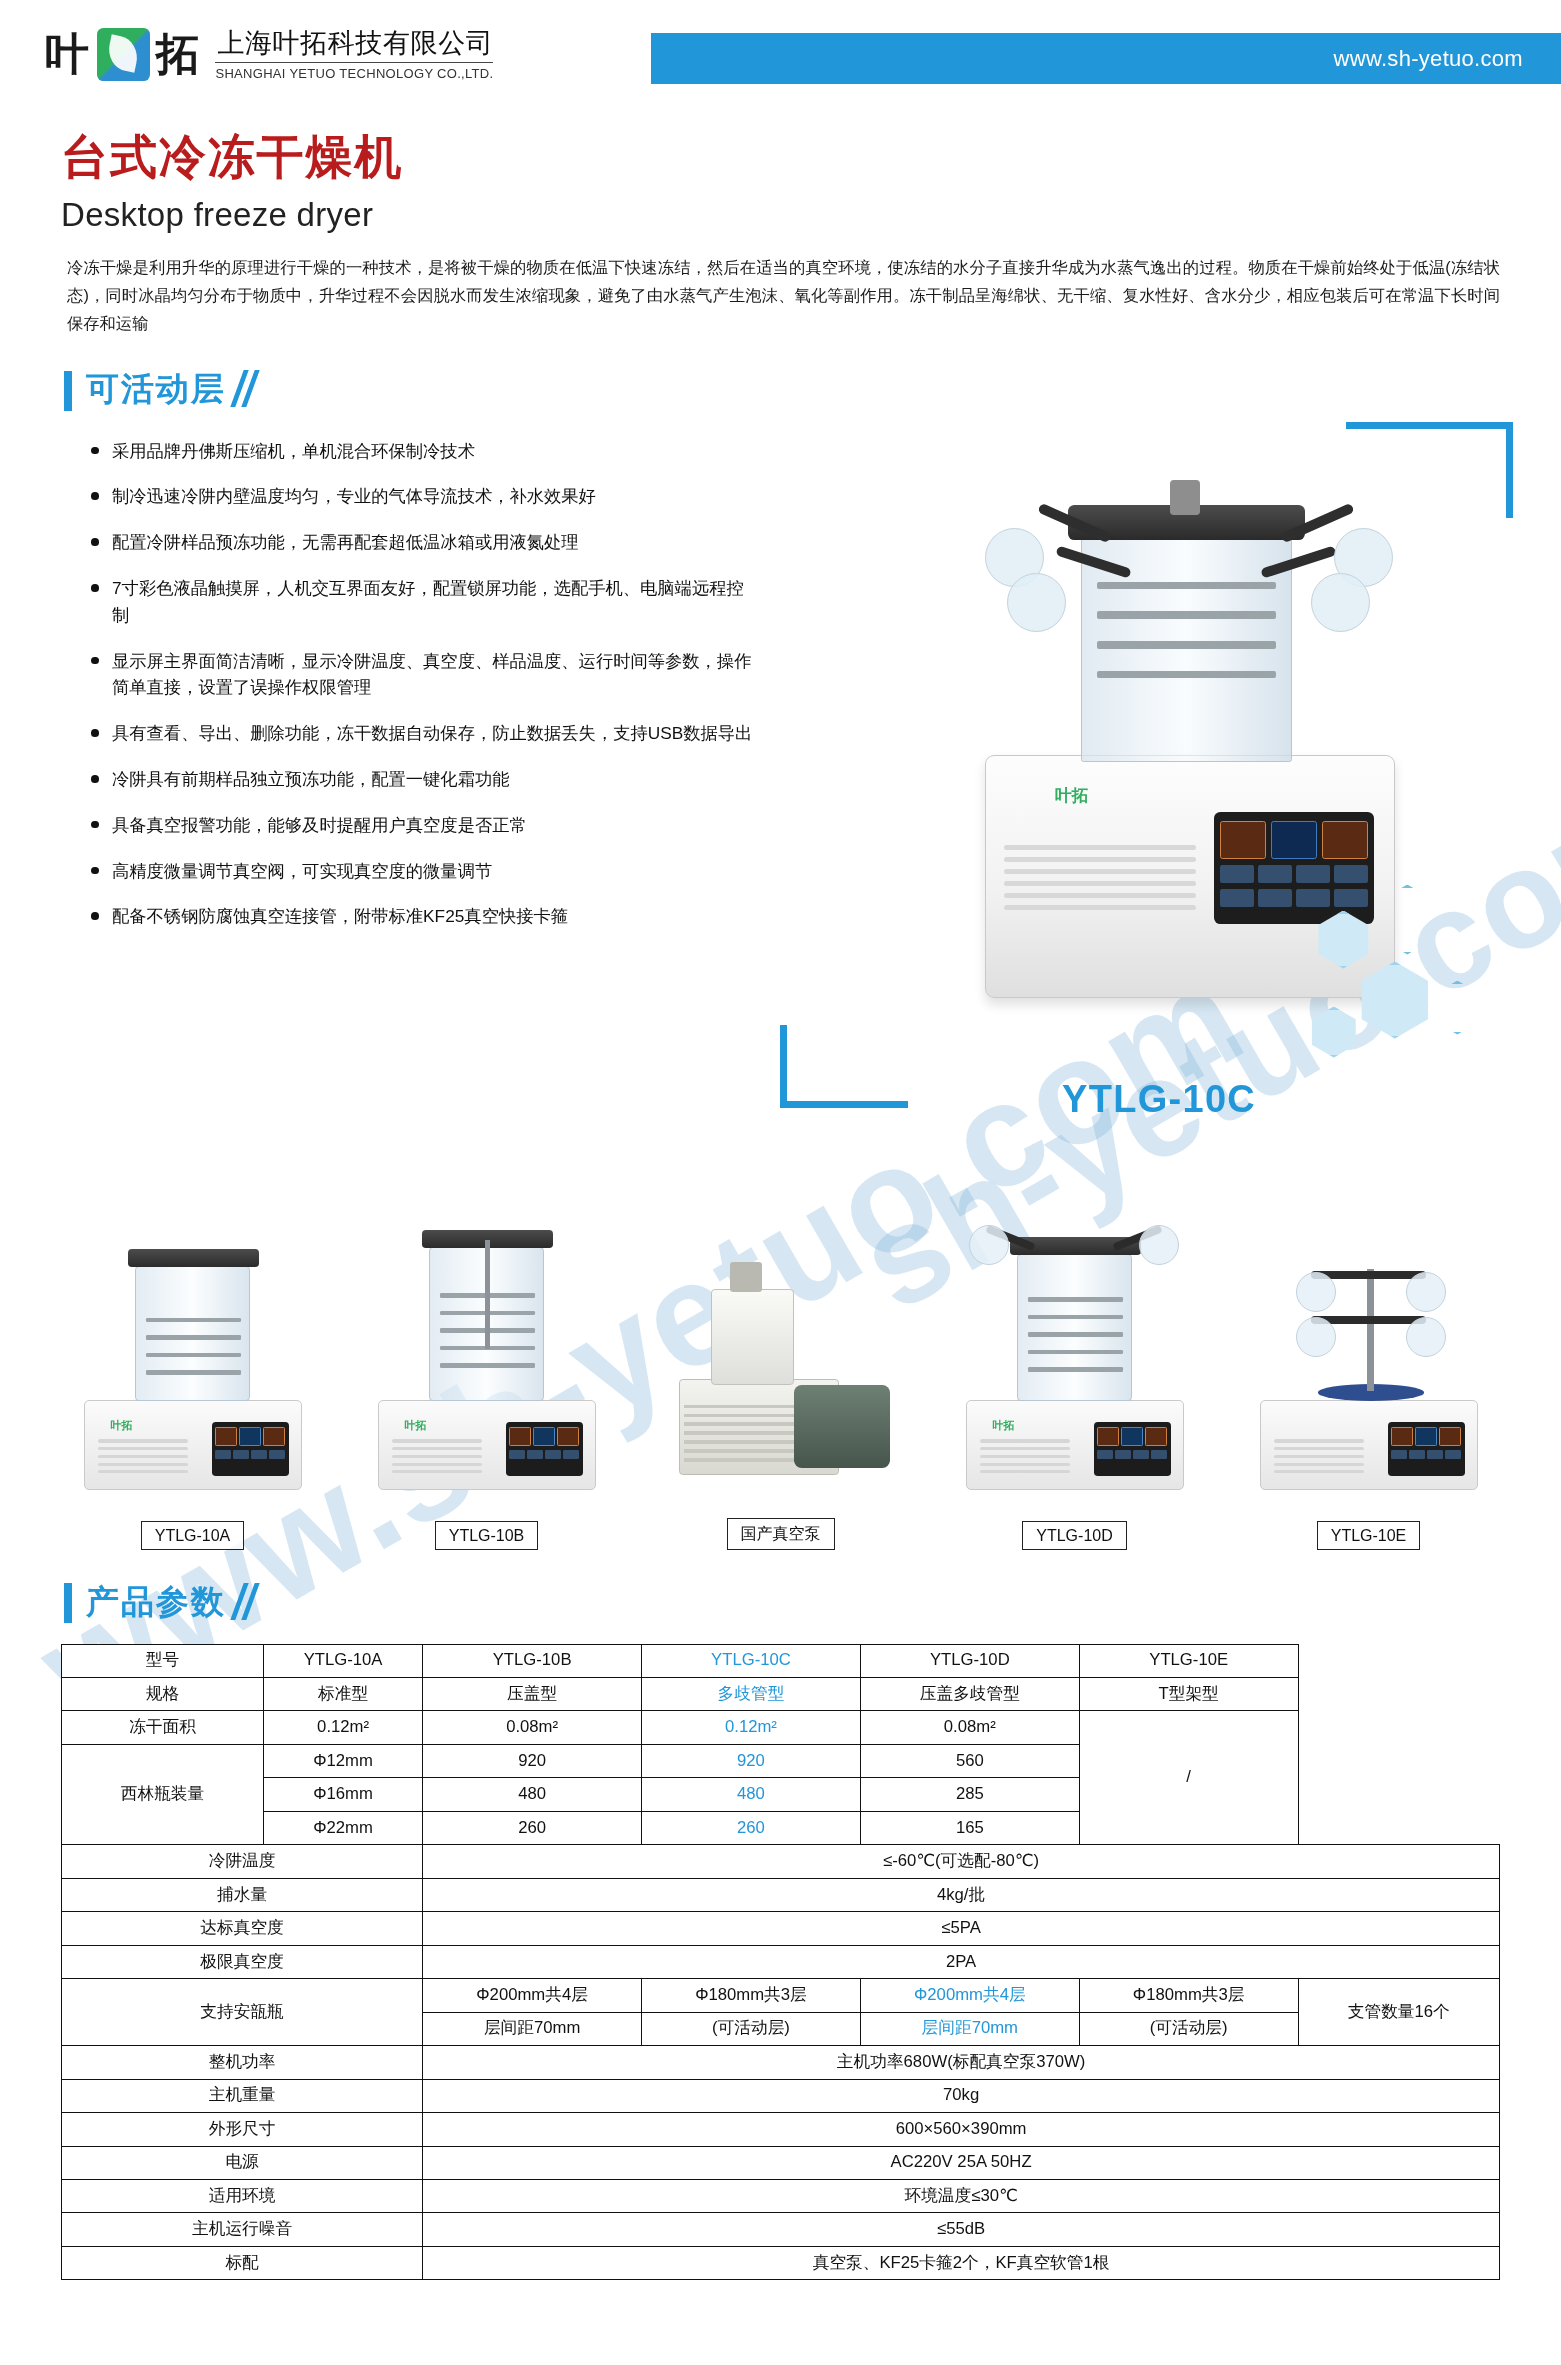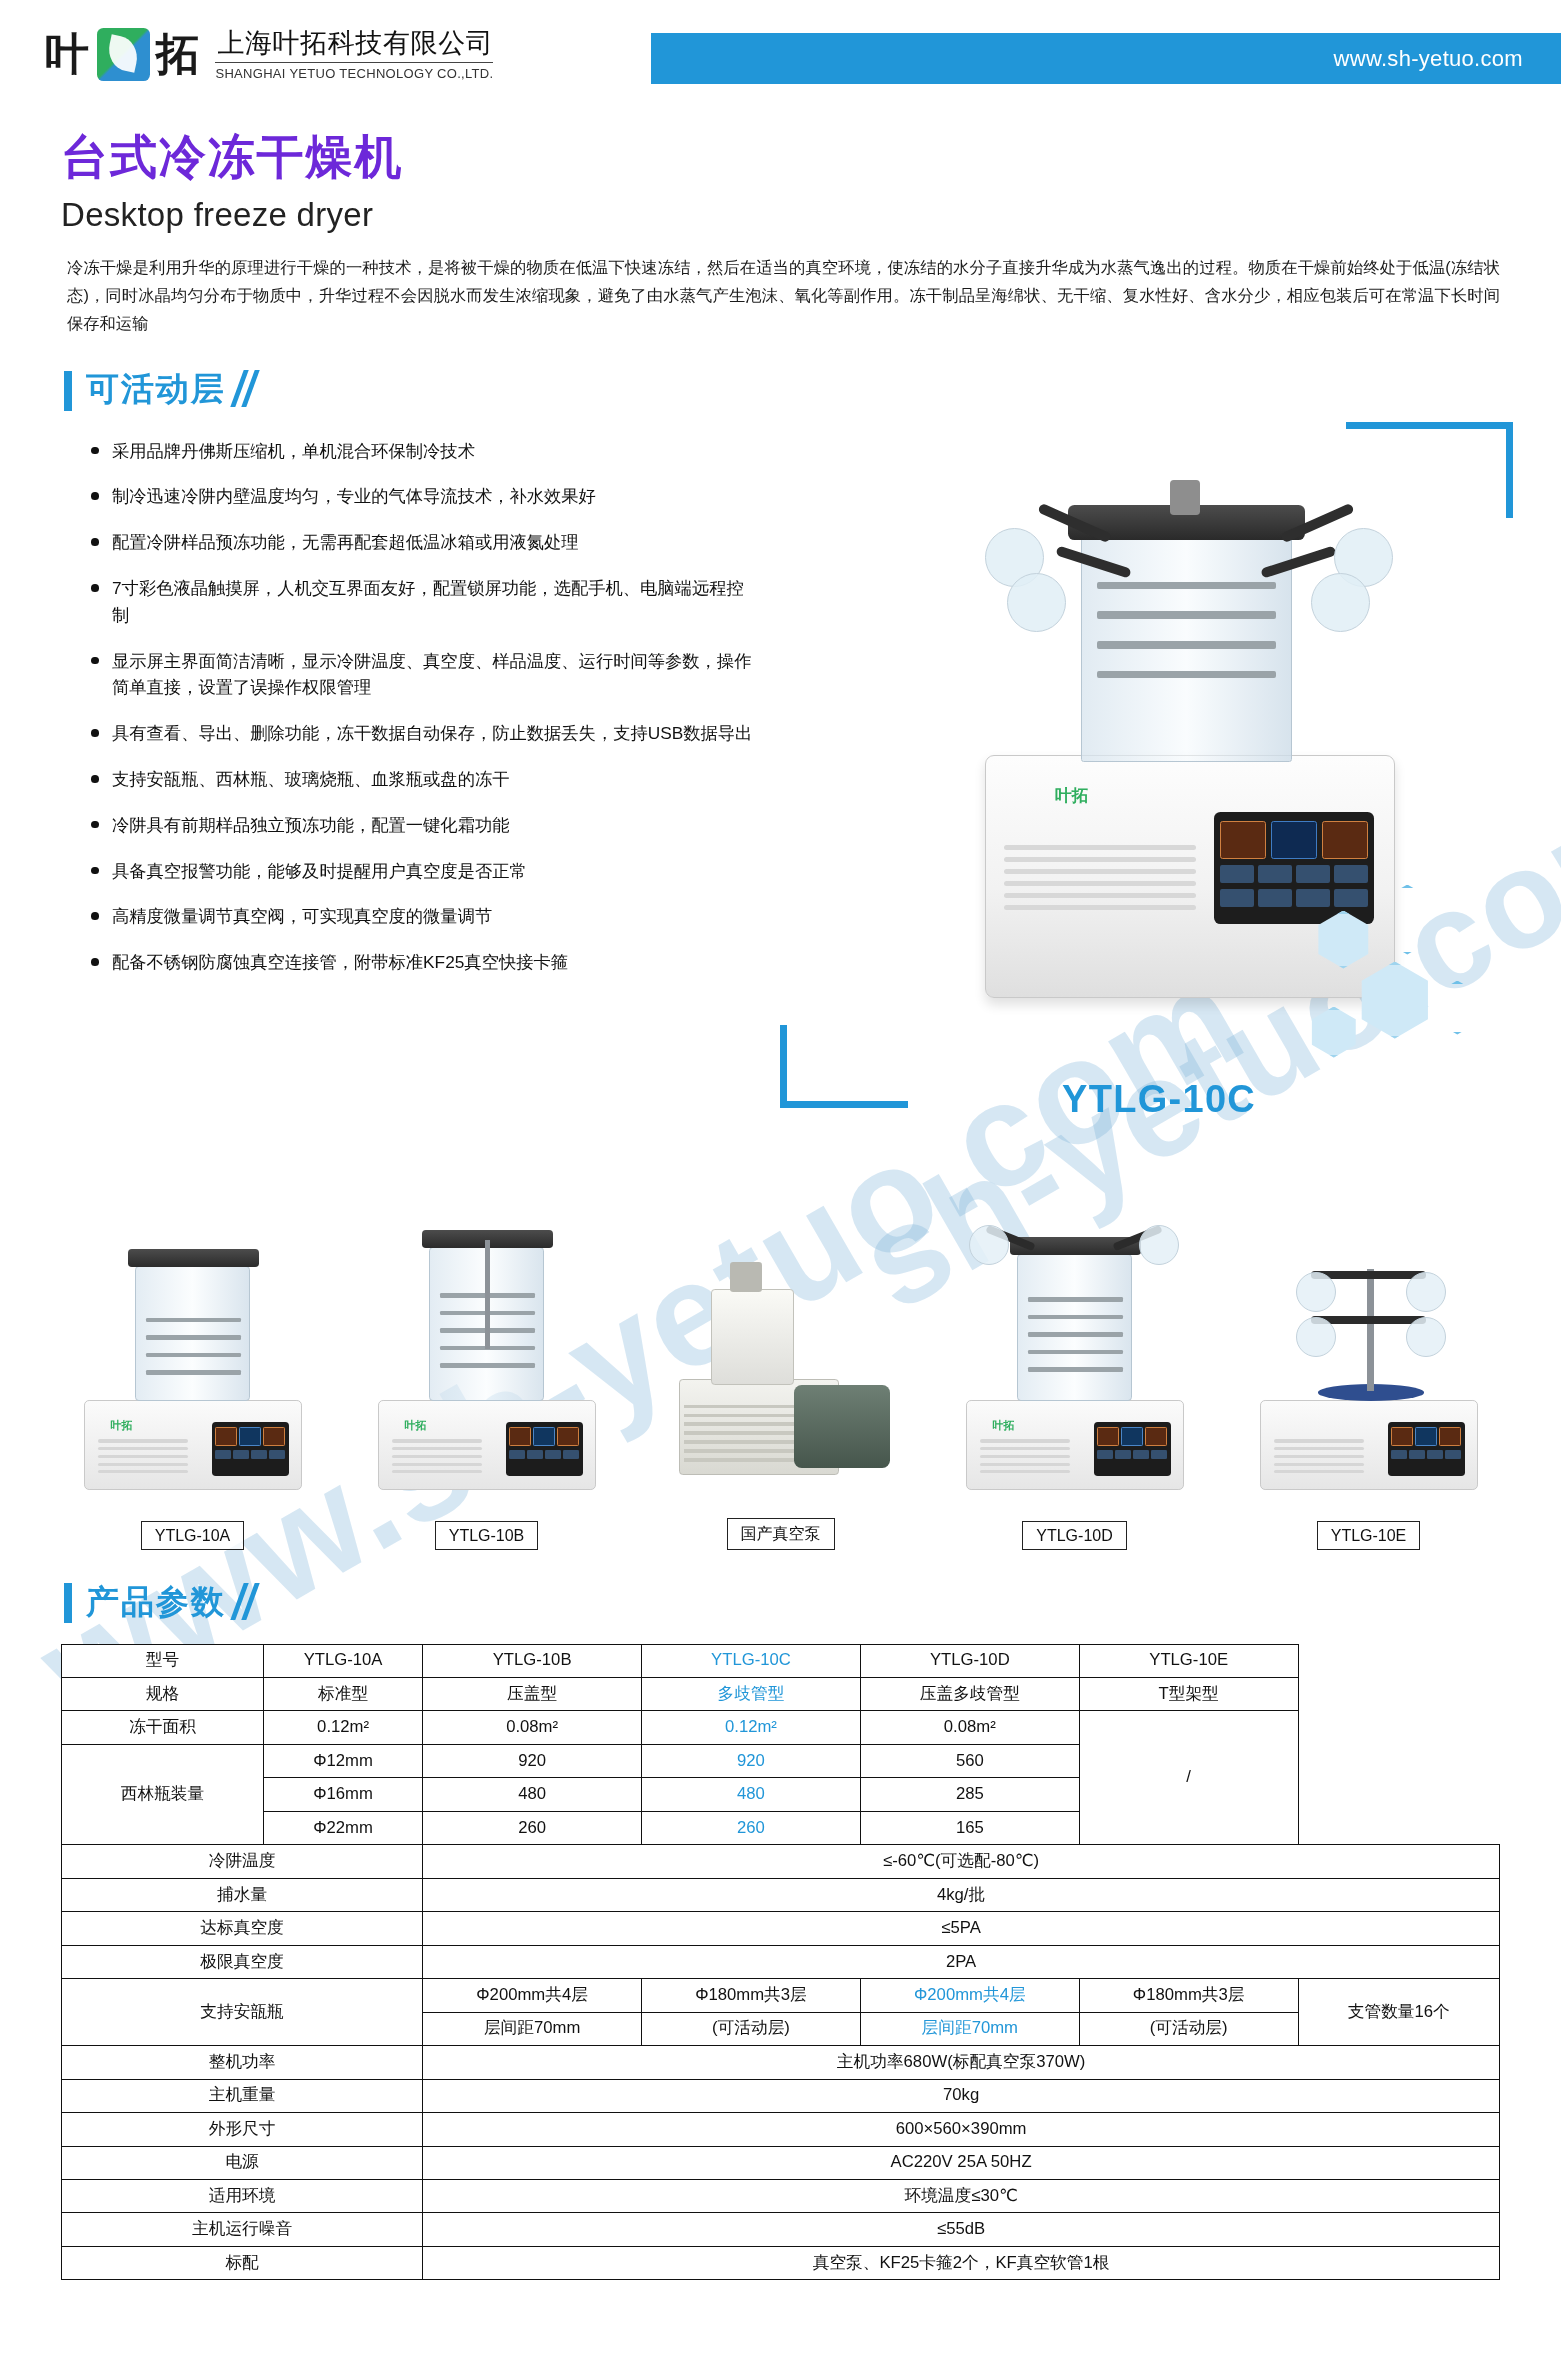--- a/index.html
+++ b/index.html
@@ -110,21 +110,21 @@
     color: #fff;
     font-size: 22px;
     letter-spacing: 0.3px;
   }
 
   
   .title-area { padding: 16.7px 0 0 61px; position: relative; z-index: 10; }
   .main-title-cn {
     font-size: 47px;
     font-weight: bold;
-    color: #6d28d9;
+    color: #b91c1c;
     letter-spacing: 1.9px;
   }
   .main-title-en {
     font-size: 33px;
     color: #222;
     margin-top: 7.7px;
     letter-spacing: 0.3px;
     font-weight: normal;
   }
 
@@ -477,21 +477,20 @@
 </div>
 
 <div class="features-wrap">
   <div class="feature-list">
     <div class="feature-item">采用品牌丹佛斯压缩机，单机混合环保制冷技术</div>
     <div class="feature-item">制冷迅速冷阱内壁温度均匀，专业的气体导流技术，补水效果好</div>
     <div class="feature-item">配置冷阱样品预冻功能，无需再配套超低温冰箱或用液氮处理</div>
     <div class="feature-item">7寸彩色液晶触摸屏，人机交互界面友好，配置锁屏功能，选配手机、电脑端远程控制</div>
     <div class="feature-item">显示屏主界面简洁清晰，显示冷阱温度、真空度、样品温度、运行时间等参数，操作简单直接，设置了误操作权限管理</div>
     <div class="feature-item">具有查看、导出、删除功能，冻干数据自动保存，防止数据丢失，支持USB数据导出</div>
-    <div class="feature-item">支持安瓿瓶、西林瓶、玻璃烧瓶、血浆瓶或盘的冻干</div>
     <div class="feature-item">冷阱具有前期样品独立预冻功能，配置一键化霜功能</div>
     <div class="feature-item">具备真空报警功能，能够及时提醒用户真空度是否正常</div>
     <div class="feature-item">高精度微量调节真空阀，可实现真空度的微量调节</div>
     <div class="feature-item">配备不锈钢防腐蚀真空连接管，附带标准KF25真空快接卡箍</div>
   </div>
 
   <div class="hero">
     <div class="deco-corner-tr"></div>
     <div class="deco-corner-bl"></div>
 

